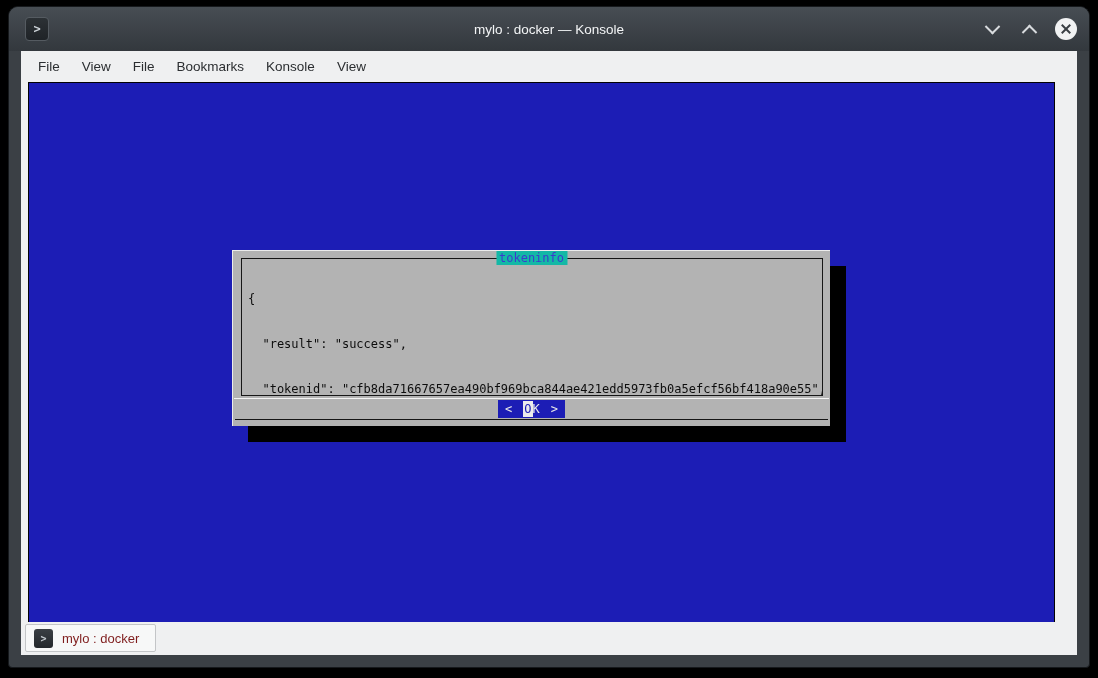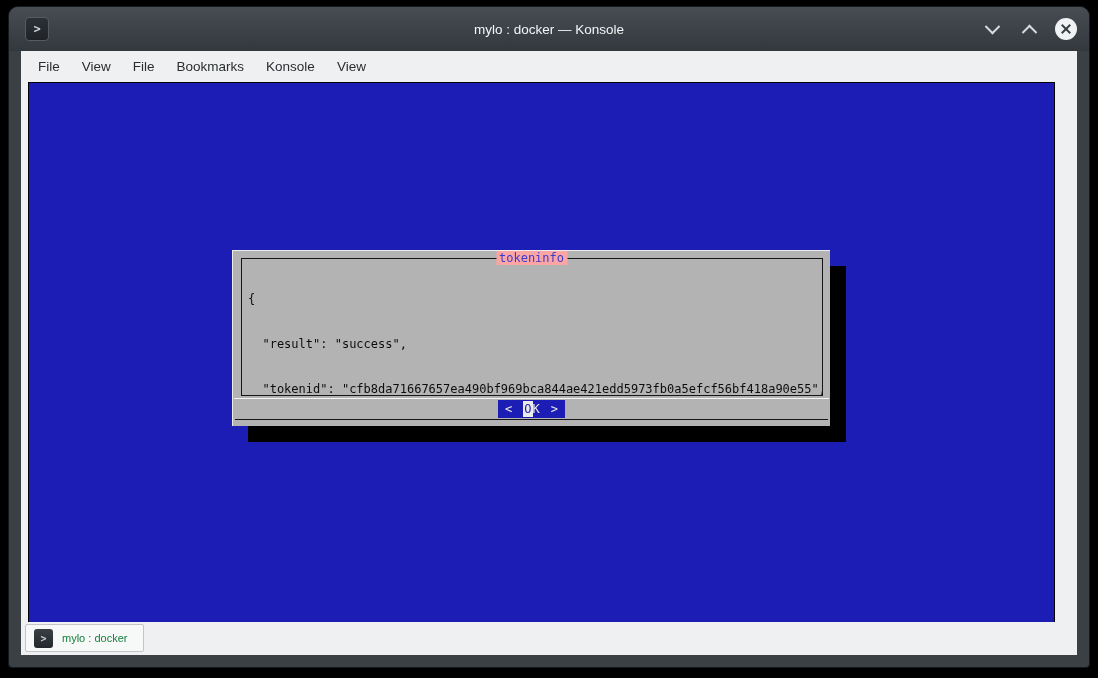--- a/index.html
+++ b/index.html
@@ -49,21 +49,21 @@
 
   
   .dlg-shadow { position:absolute; left:219px; top:183px; width:598px; height:176px;
                 background:#000; }
   .dialog { position:absolute; left:203px; top:167px; width:598px; height:176px;
             background:#b3b3b3; border-left:1px solid #ececec; border-top:1px solid #ececec;
             font-family:"DejaVu Sans Mono",monospace; }
   .dlg-frame { position:absolute; left:8px; top:7px; width:582px; height:138px;
                border:1px solid #161616; }
   .dlg-title { position:absolute; top:0px; left:50%; transform:translateX(-50%);
-               background:#fca5a5; padding:0 3px; color:#3c3ccc; font-size:12px;
+               background:#14b8a6; padding:0 3px; color:#3c3ccc; font-size:12px;
                line-height:14px; white-space:nowrap; }
   .dlg-body { position:absolute; left:0; top:3px; right:0; bottom:0;
               padding:0 4px 0 6px; color:#0d0d0d; font-size:12px; line-height:15px;
               white-space:pre; overflow:hidden; }
   .dlg-sep-hi { position:absolute; left:1px; right:1px; top:147px; border-top:1px solid #f4f4f4; }
   .dlg-bottom-line { position:absolute; left:2px; right:2px; top:168px; border-top:1px solid #161616; }
   .dlg-buttons { position:absolute; left:0; right:0; top:148px; height:19px;
                  display:flex; align-items:center; justify-content:center; }
   .btn-ok { display:inline-flex; align-items:center; background:#1c1db5; color:#ebebeb;
             font-size:12px; line-height:16px; padding:1px 7px; cursor:default; }
@@ -73,21 +73,21 @@
 
   
   .tabbar { position:absolute; left:0; right:0; bottom:0; height:33px; background:#eff0f1; }
   .tab { position:absolute; left:4px; top:2px; height:28px; background:#f7f8f8;
          border:1px solid #c3c5c7; border-radius:2px; display:flex; align-items:center;
          gap:9px; padding:0 16px 0 8px; }
   .tab-icon { width:19px; height:19px; background:linear-gradient(#3a3f44,#24282c);
               border-radius:3px; color:#c3c9ce; font-family:"DejaVu Sans Mono",monospace;
               font-size:10px; font-weight:bold; display:flex; align-items:center;
               justify-content:center; }
-  .tab-label { font-size:11px; color:#15803d; }
+  .tab-label { font-size:13px; color:#7f1d1d; }
 </style>
 </head>
 <body>
 
 <div class="window">
 
   <div class="titlebar">
     <div class="app-icon">&gt;</div>
     <div class="win-title">mylo : docker — Konsole</div>
     <div class="controls">

